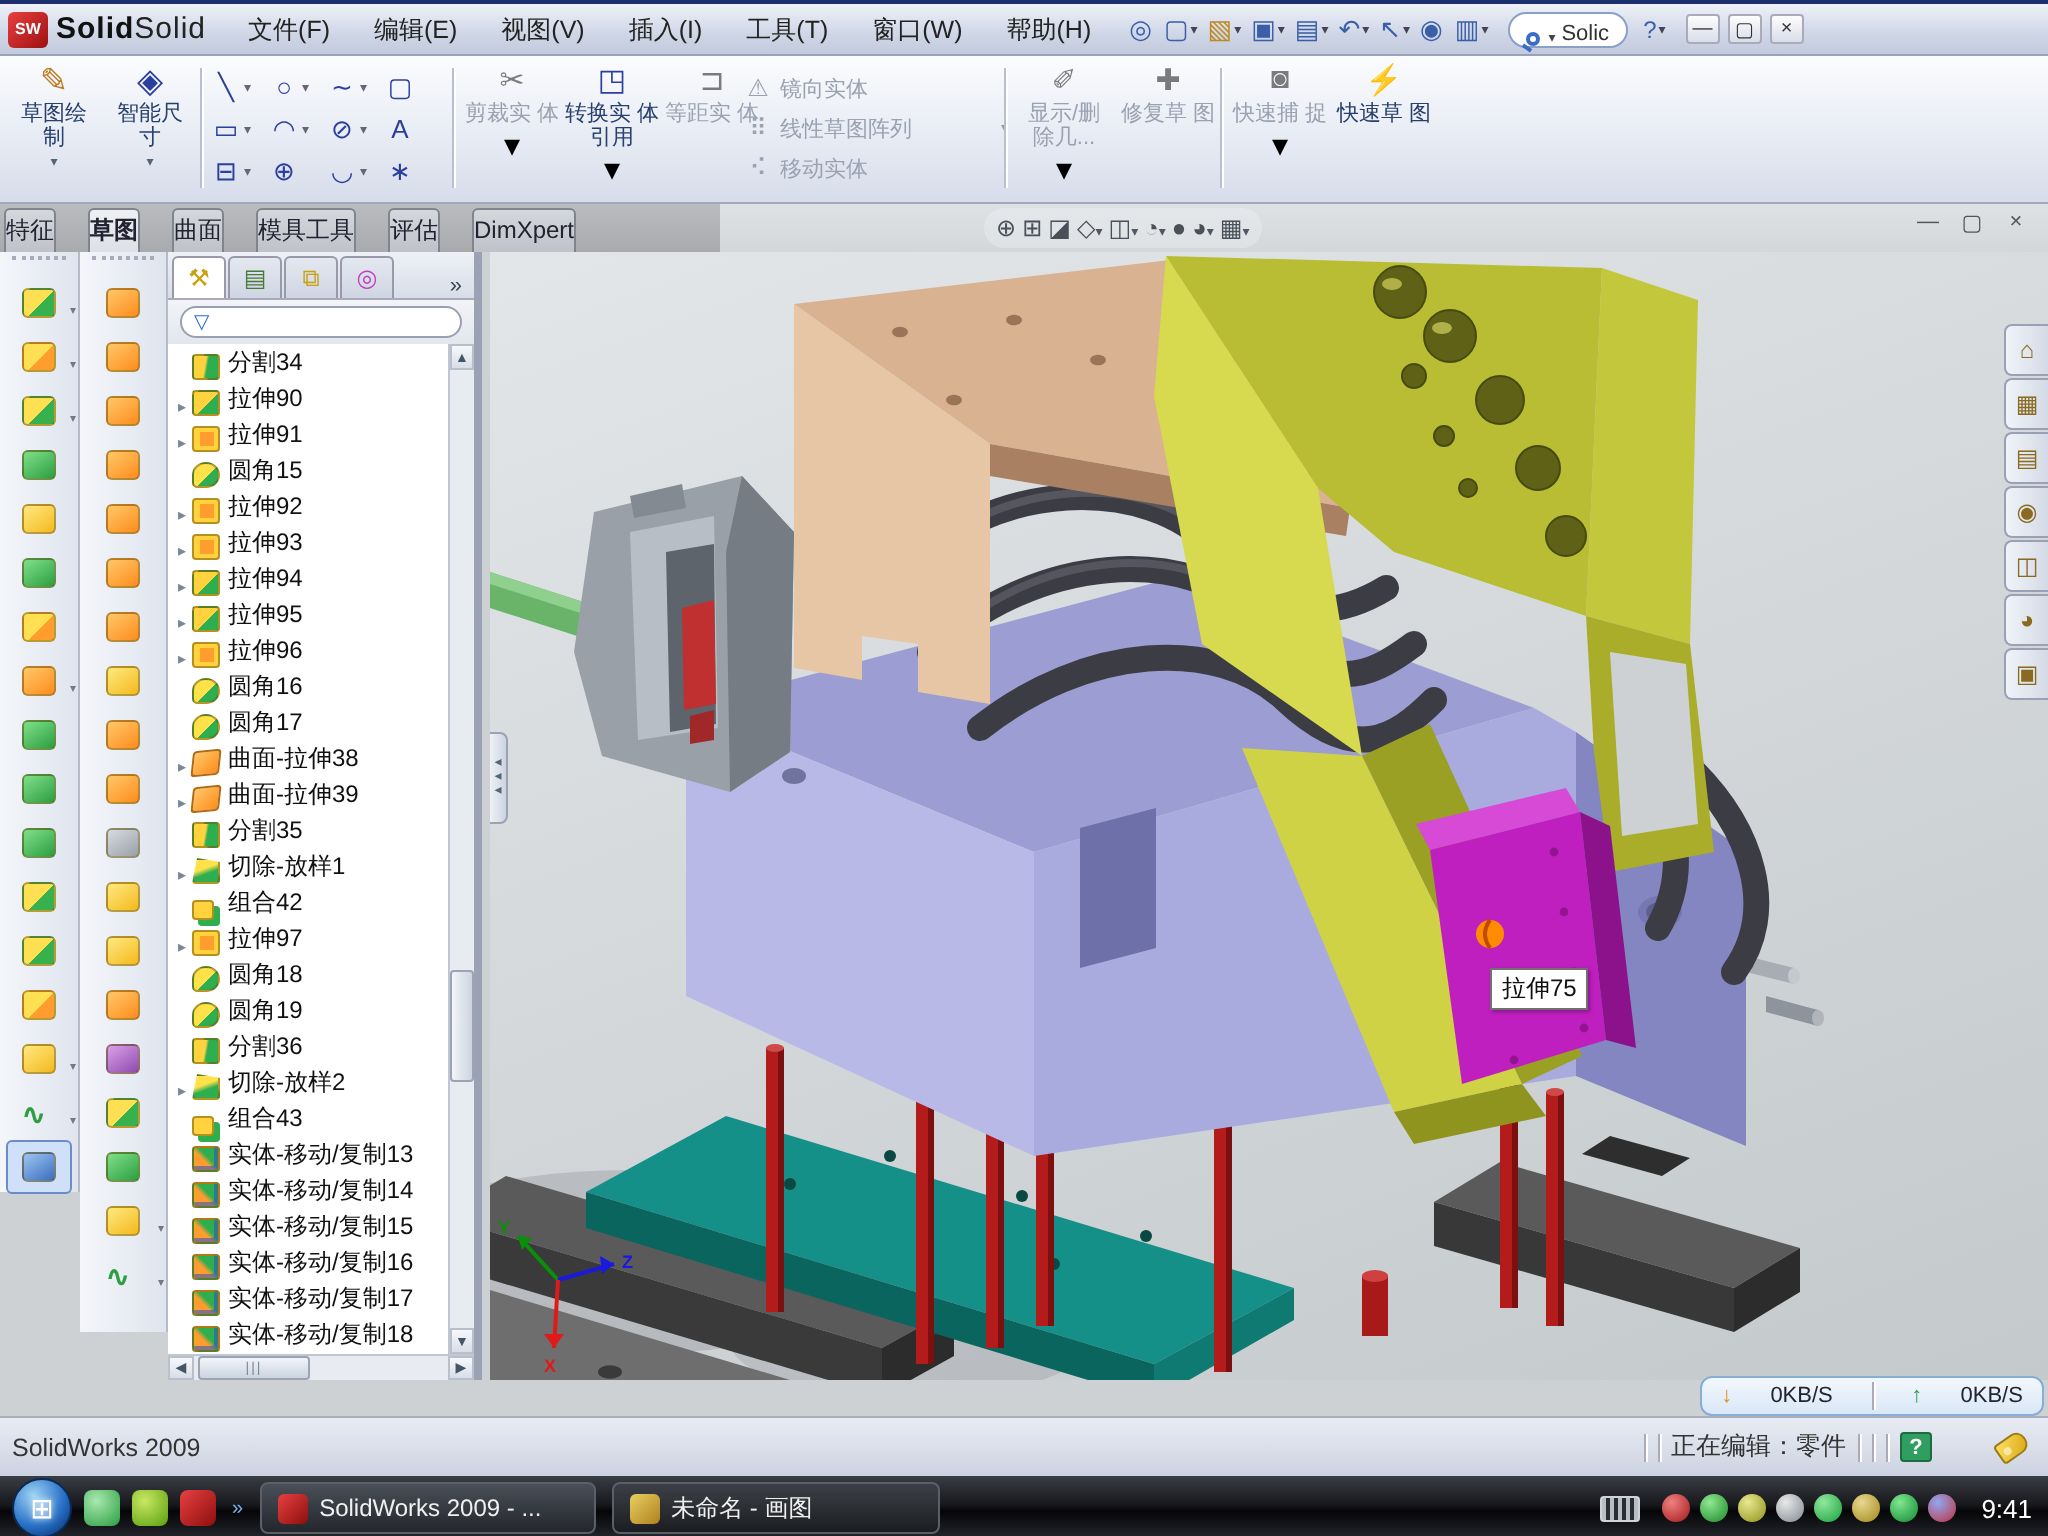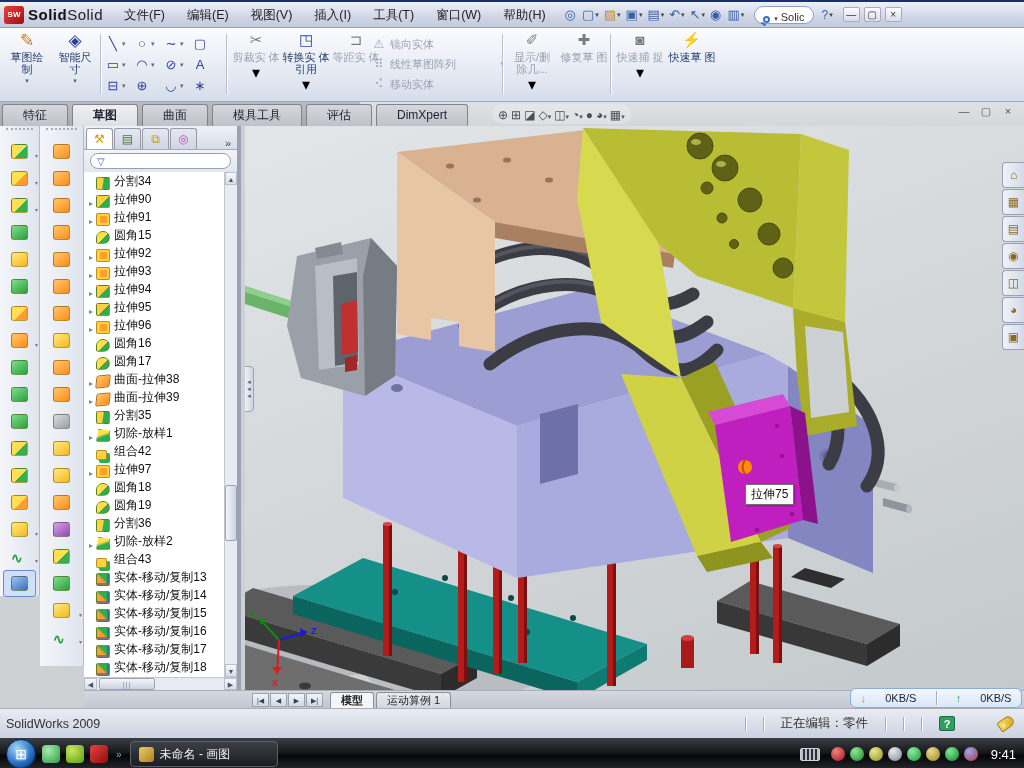--- a/index.html
+++ b/index.html
@@ -50,22 +50,22 @@
   .stackrow{display:flex;align-items:center;height:20px;gap:4px;}
   .stackrow .sico{font-size:12px;color:#9aa2b2;width:14px;text-align:center;}
   .stackrow .slabel{font-size:11px;color:#9aa2b2;white-space:nowrap;}
   .stack-caret{position:absolute;right:-10px;top:26px;font-size:7px;color:#99a;}
   .watermark{position:absolute;right:16px;top:6px;font-size:58px;font-style:italic;color:#b9c2d4;opacity:.55;
     font-family:"Liberation Serif",serif;line-height:60px;}
   
   .tabrow{position:absolute;left:0;top:100px;width:1024px;height:24px;background:linear-gradient(#babcc0,#a8aaae);}
   .tabrow .vpbg{position:absolute;left:360px;top:0;right:0;height:24px;background:linear-gradient(#dfe2e4,#d3d7d9);}
   .rtabs{position:absolute;left:2px;top:2px;display:flex;height:22px;}
-  .rtab{padding:0 20px;font-size:12px;color:#223;line-height:21px;background:linear-gradient(#d4d7dc,#bfc3c9);
-    border:1px solid #80858d;border-bottom:none;border-radius:3px 3px 0 0;margin-right:4px;}
+  .rtab{padding:0 0;font-size:12px;color:#223;line-height:21px;background:linear-gradient(#d4d7dc,#bfc3c9);
+    border:1px solid #80858d;border-bottom:none;border-radius:3px 3px 0 0;margin-right:16px;}
   .rtab.active{background:linear-gradient(#eef0f3,#dde0e4);font-weight:bold;}
   .headsup{position:absolute;left:492px;top:2px;display:flex;align-items:center;gap:3px;height:20px;padding:0 6px;
     background:rgba(240,243,246,.35);border-radius:10px;}
   .hu-ico{font-size:12px;color:#4a5058;}
   .hu-caret{font-size:7px;color:#556;}
   .docwin-btns{position:absolute;right:8px;top:3px;display:flex;gap:6px;}
   .docwin-btns .b{font-size:11px;color:#555;width:16px;text-align:center;}
   
   .lt{position:absolute;top:124px;bottom:80px;background:linear-gradient(90deg,#f4f6fa,#dfe4ee);border-right:1px solid #b4bac8;}
   .lt-a{left:0;width:40px;height:470px;}
@@ -140,39 +140,39 @@
   .dtab.active{background:#f4f6f8;font-weight:bold;}
   
   .netwidget{position:absolute;right:2px;top:686px;width:172px;height:20px;border:1px solid #86aed6;border-radius:6px;
     background:linear-gradient(#f2f7fd,#d9e7f7);display:flex;align-items:center;justify-content:space-around;font-size:11px;color:#223;}
   .net-dn{color:#e09018;font-weight:bold;}
   .net-up{color:#28a048;font-weight:bold;}
   
   .statusbar{position:absolute;left:0;top:706px;width:1024px;height:30px;background:linear-gradient(#e9ecf4,#ccd2e0);
     border-top:1px solid #a8aeba;display:flex;align-items:center;font-size:12.5px;color:#333;}
   .status-left{padding-left:6px;}
-  .status-right{margin-left:auto;display:flex;align-items:center;gap:17px;padding-right:10px;}
+  .status-right{margin-left:auto;display:flex;align-items:center;gap:6px;padding-right:10px;}
   .ssep{width:1px;height:14px;background:#aab;box-shadow:1px 0 0 #fff;}
   .qhelp{width:16px;height:15px;background:#2f9e60;border:1px solid #1c6c40;border-radius:2px;color:#fff;font-size:11px;
     font-weight:bold;display:flex;align-items:center;justify-content:center;}
   .tag-ico{width:16px;height:11px;background:linear-gradient(135deg,#ffe060,#d8a818);border:1px solid #a07c10;
     border-radius:2px 5px 5px 2px;transform:rotate(-35deg);margin-left:26px;position:relative;}
   .tag-ico::after{content:"";position:absolute;left:2px;top:3px;width:4px;height:4px;border-radius:50%;background:#fff8;}
   
   .taskbar{position:absolute;left:0;top:736px;width:1024px;height:32px;
     background:linear-gradient(#3a3d44,#17181c 45%,#060608 55%,#26282e);display:flex;align-items:center;}
   .orb{width:30px;height:30px;border-radius:50%;margin:0 6px;flex:none;
     background:radial-gradient(circle at 35% 28%,#9ed4f4,#2a72c8 55%,#0a3878 90%);border:1px solid #0a2a58;
     display:flex;align-items:center;justify-content:center;color:#fff;font-size:14px;text-shadow:0 0 3px #fff;}
   .ql{display:flex;gap:6px;align-items:center;margin-right:8px;}
   .ql-ico{width:18px;height:18px;border-radius:4px;}
   .ql-chev{color:#7ab0e8;font-size:10px;margin-left:2px;}
   .task-btn{display:flex;align-items:center;gap:6px;width:168px;height:26px;margin-right:8px;padding:0 8px;border-radius:4px;
     border:1px solid #5a6068;background:linear-gradient(#4a4f58,#23262b);color:#f0f0f0;font-size:12px;white-space:nowrap;overflow:hidden;}
-  .task-btn.second{width:148px;background:linear-gradient(#3c4046,#1b1d21);}
+  .task-btn.second{width:164px;background:linear-gradient(#3c4046,#1b1d21);}
   .task-ico{width:15px;height:15px;border-radius:3px;flex:none;}
   .tray{margin-left:auto;display:flex;align-items:center;gap:5px;padding-right:8px;}
   .kb-ico{width:20px;height:13px;border:1px solid #cfd4da;border-radius:2px;background:
     repeating-linear-gradient(90deg,#b8bec6 0 2px,#2a2c30 2px 4px);margin-right:6px;}
   .tray-ico{width:14px;height:14px;border-radius:50%;}
   .clock{color:#fff;font-size:13px;margin-left:8px;}
 </style>
 </head>
 <body>
 
@@ -1057,34 +1057,20 @@
         </div>
         <div class="tp-btn">
           <span>◕</span>
         </div>
         <div class="tp-btn">
           <span>▣</span>
         </div>
       </div>
   </div>
 
-  <div class="docstrip">
-    <div class="nav-btns">
-
-    <span class="nav-b">|◀</span>
-        <span class="nav-b">◀</span>
-        <span class="nav-b">▶</span>
-        <span class="nav-b">▶|</span>
-      </div>
-    <div style="display:flex;margin-left:6px;">
-
-    <span class="dtab active">模型</span>
-        <span class="dtab">运动算例 1</span>
-      </div>
-  </div>
 
   <div class="netwidget">
     <span class="net-dn">↓</span>
     <span>0KB/S</span>
     <span class="ssep"></span>
     <span class="net-up">↑</span>
     <span>0KB/S</span>
   </div>
 
   <div class="statusbar">
@@ -1102,20 +1088,24 @@
   </div>
 
   <div class="taskbar">
     <div class="orb">⊞</div>
     <div class="ql">
       <span class="ql-ico" style="background:radial-gradient(circle at 35% 30%,#a8e8b0,#2a9e40)"></span>
       <span class="ql-ico" style="background:radial-gradient(circle at 35% 30%,#c8e860,#5a9e10)"></span>
       <span class="ql-ico" style="background:linear-gradient(135deg,#e84040,#8e0e0e)"></span>
       <span class="ql-chev">»</span>
     </div>
+    <div class="task-btn">
+      <span class="task-ico" style="background:linear-gradient(135deg,#e84040,#8e0e0e)"></span>
+      <span>SolidWorks 2009 - ...</span>
+    </div>
     <div class="task-btn second">
       <span class="task-ico" style="background:linear-gradient(135deg,#e8d060,#b08020)"></span>
       <span>未命名 - 画图</span>
     </div>
     <div class="tray">
       <span class="kb-ico"></span>
       <span class="tray-ico" style="background:radial-gradient(circle at 35% 30%,#f08080,#a01818)"></span>
       <span class="tray-ico" style="background:radial-gradient(circle at 35% 30%,#90e890,#1a8828)"></span>
       <span class="tray-ico" style="background:radial-gradient(circle at 35% 30%,#e8e890,#909018)"></span>
       <span class="tray-ico" style="background:radial-gradient(circle at 35% 30%,#e8e8e8,#808890)"></span>

